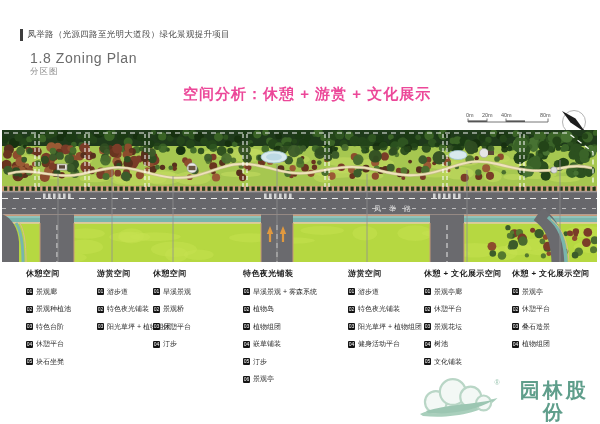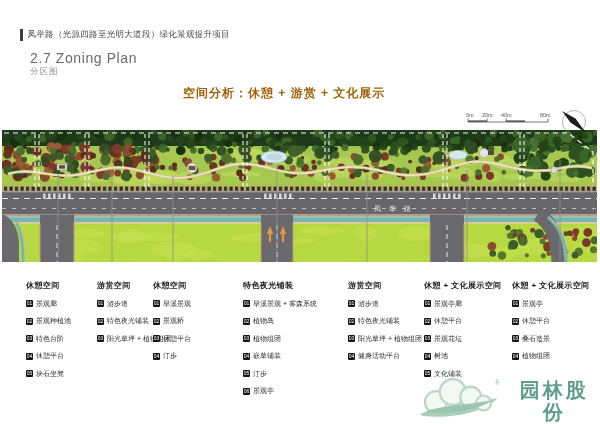--- a/index.html
+++ b/index.html
@@ -4,48 +4,48 @@
 <style>
   html,body{margin:0;padding:0;background:#e8e8e8;}
   .page{position:relative;width:600px;height:424px;background:#ffffff;overflow:hidden;
         font-family:"Liberation Sans","DejaVu Sans",sans-serif;}
   
   .proj-title{position:absolute;left:20px;top:29px;display:flex;align-items:center;gap:5px;}
   .proj-bar{width:2.5px;height:12px;background:#3d3d3d;}
   .proj-text{font-size:8.5px;color:#4a4a4a;letter-spacing:.3px;}
   .sec-title{position:absolute;left:30px;top:50px;font-size:14px;color:#6b6b6b;letter-spacing:.6px;}
   .sec-sub{position:absolute;left:30px;top:66px;font-size:8.5px;color:#8d8d8d;letter-spacing:1px;text-align:center;}
-  .analysis{position:absolute;left:183px;top:85px;font-size:12px;font-weight:bold;color:#a16207;letter-spacing:1px;}
+  .analysis{position:absolute;left:183px;top:85px;font-size:15px;font-weight:bold;color:#ec4899;letter-spacing:1px;}
   
   .scalebar{position:absolute;left:458px;top:106px;}
   
   .plan-wrap{position:absolute;left:2px;top:130px;width:595px;height:132px;}
   
-  .zones{position:absolute;left:0;top:280px;width:600px;height:104px;}
+  .zones{position:absolute;left:0;top:268px;width:600px;height:104px;}
   .zone-col{position:absolute;top:0;white-space:nowrap;}
   .zone-title{font-size:8px;font-weight:bold;color:#1c1c1c;letter-spacing:.4px;}
   .zone-item{display:flex;align-items:center;gap:3px;margin-top:7.5px;font-size:7px;color:#2c2c2c;}
   .zone-num{width:7px;height:7px;background:#141414;color:#ffffff;font-size:5px;line-height:7px;
             display:flex;align-items:center;justify-content:center;flex:0 0 7px;border-radius:1px;}
   .zone-item:first-of-type{margin-top:9px;}
   
   .logo{position:absolute;left:416px;top:375px;display:flex;align-items:flex-start;gap:5px;text-align:center;}
   .logo-text{display:flex;flex-direction:column;margin-top:4px;}
   .logo-company{font-size:20px;font-weight:bold;color:#5f9e8b;letter-spacing:3px;line-height:1.1;}
 </style>
 </head>
 <body>
 
 <div class="page">
 
   <div class="proj-title">
     <div class="proj-bar"></div>
     <div class="proj-text">凤举路（光源四路至光明大道段）绿化景观提升项目</div>
   </div>
-  <div class="sec-title">2.7 Zoning Plan</div>
+  <div class="sec-title">1.8 Zoning Plan</div>
   <div class="sec-sub">分区图</div>
 
   <div class="analysis">空间分析：休憩 + 游赏 + 文化展示</div>
 
   <svg class="scalebar" width="140" height="32" viewBox="0 0 140 32">
     <text x="8" y="11" font-size="5.5" fill="#555">0m</text>
     <text x="24" y="11" font-size="5.5" fill="#555">20m</text>
     <text x="43" y="11" font-size="5.5" fill="#555">40m</text>
     <text x="82" y="11" font-size="5.5" fill="#555">80m</text>
     <g>

